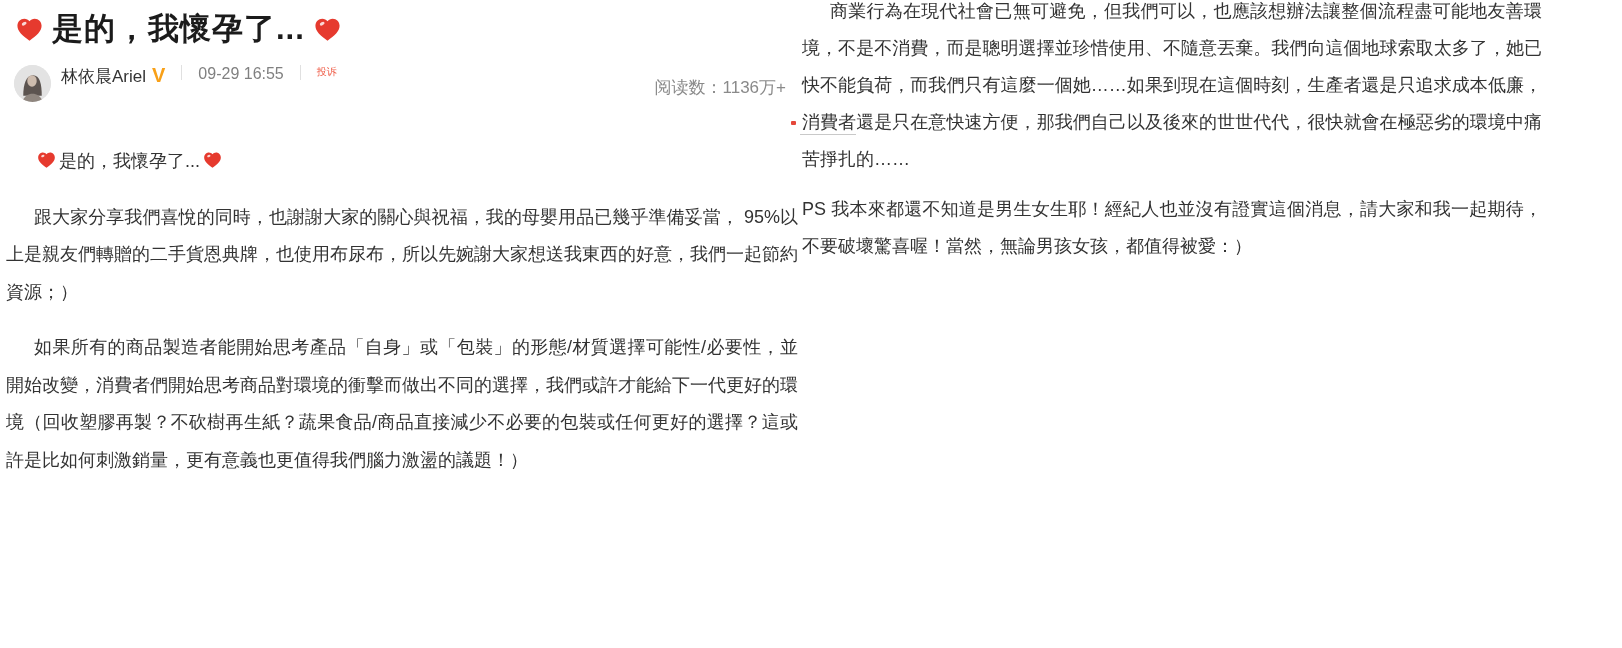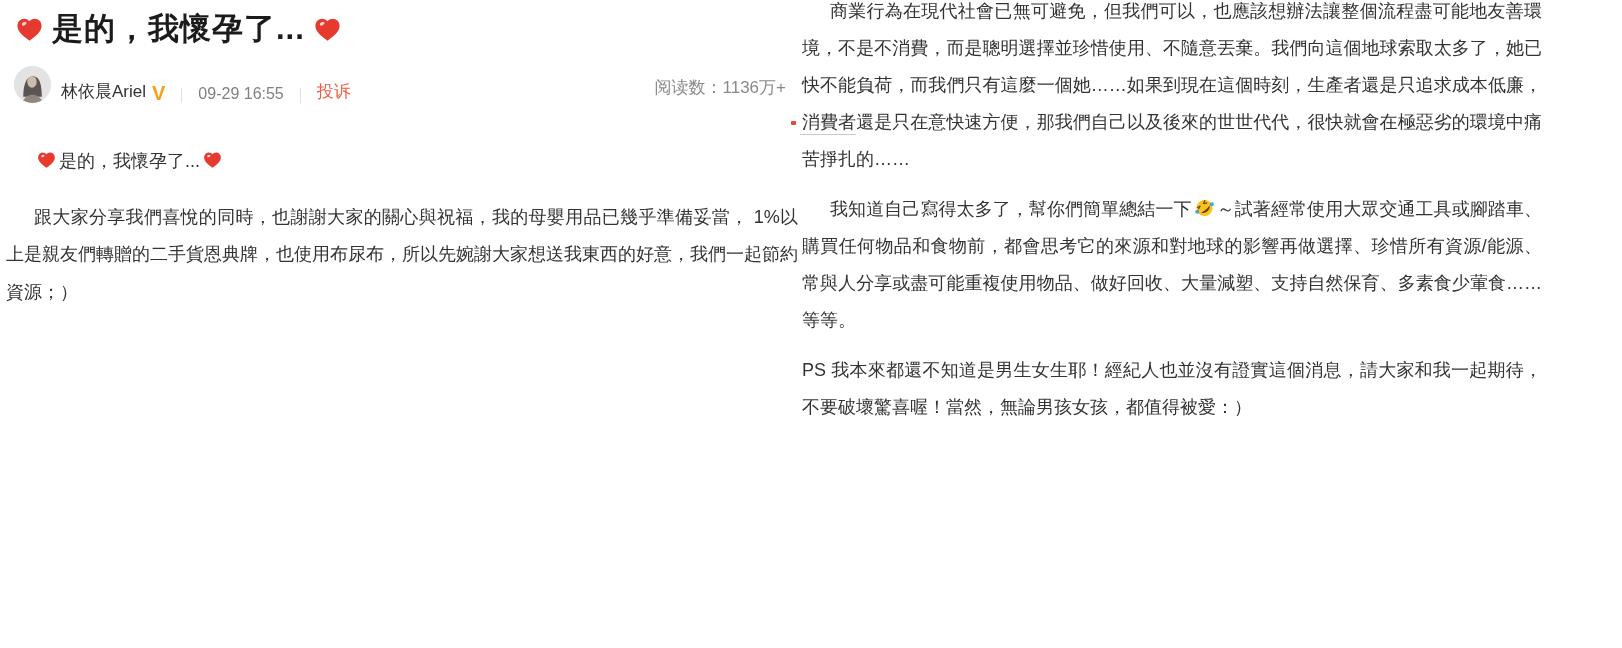--- a/index.html
+++ b/index.html
@@ -12,28 +12,28 @@
 
   
   .col-left { position:absolute; left:6px; top:0; width:792px; }
   .article-title {
     display:flex; align-items:center; gap:7px;
     margin:8px 0 0 8px; padding:0;
     font-size:31px; font-weight:700; color:#1b1b1b; letter-spacing:1px;
   }
   .article-title .icon-heart { width:31px; height:29px; flex:0 0 auto; }
 
-  .author-row { position:relative; display:flex; align-items:flex-end; margin:15px 0 0 8px; height:38px; }
+  .author-row { position:relative; display:flex; align-items:flex-start; margin:15px 0 0 8px; height:38px; }
   .avatar { width:37px; height:37px; border-radius:50%; overflow:hidden; flex:0 0 auto; cursor:pointer; background:#e3e3e3; }
   .avatar svg { display:block; }
   .author-name { margin-left:10px; font-size:17px; color:#333; text-decoration:none; cursor:pointer; }
   .v-badge { margin-left:6px; color:#f8a018; font-weight:900; font-size:20px; line-height:1; cursor:default; }
   .sep { width:1px; height:15px; background:#e0e0e0; margin:0 16px; }
   .post-date { font-size:16px; color:#808080; }
-  .report-link { font-size:17px; color:#ef5d48; text-decoration:none; cursor:pointer; }
+  .report-link { font-size:10px; color:#ef5d48; text-decoration:none; cursor:pointer; }
   .read-count { position:absolute; right:12px; top:11px; font-size:17px; color:#8a8a8a; }
 
   .body-left { margin-top:40px; }
 
   
   .col-right { position:absolute; left:802px; top:-7px; width:740px; }
 
   
   .para {
     margin:0 0 18px 0;
@@ -97,35 +97,25 @@
   <svg viewBox="0 0 24 24" xmlns="http://www.w3.org/2000/svg">
     <path d="M12 21.3C6.2 17.1 2 13.4 2 8.9 2 5.6 4.5 3 7.7 3c1.8 0 3.3.9 4.3 2.2C13 3.9 14.5 3 16.3 3 19.5 3 22 5.6 22 8.9c0 4.5-4.2 8.2-10 12.4z" fill="#e63a2e"></path>
     <ellipse cx="7.6" cy="7.2" rx="2.1" ry="1.3" fill="#ffffff" opacity="0.8" transform="rotate(-28 7.6 7.2)"></ellipse>
   </svg>
 </span>是的，我懷孕了...<span class="inline-icon">
   <svg viewBox="0 0 24 24" xmlns="http://www.w3.org/2000/svg">
     <path d="M12 21.3C6.2 17.1 2 13.4 2 8.9 2 5.6 4.5 3 7.7 3c1.8 0 3.3.9 4.3 2.2C13 3.9 14.5 3 16.3 3 19.5 3 22 5.6 22 8.9c0 4.5-4.2 8.2-10 12.4z" fill="#e63a2e"></path>
     <ellipse cx="7.6" cy="7.2" rx="2.1" ry="1.3" fill="#ffffff" opacity="0.8" transform="rotate(-28 7.6 7.2)"></ellipse>
   </svg>
 </span></p>
-        <p class="para">跟大家分享我們喜悅的同時，也謝謝大家的關心與祝福，我的母嬰用品已幾乎準備妥當， 1%以上是親友們轉贈的二手貨恩典牌，也使用布尿布，所以先婉謝大家想送我東西的好意，我們一起節約資源；）</p>
+        <p class="para">跟大家分享我們喜悅的同時，也謝謝大家的關心與祝福，我的母嬰用品已幾乎準備妥當， 95%以上是親友們轉贈的二手貨恩典牌，也使用布尿布，所以先婉謝大家想送我東西的好意，我們一起節約資源；）</p>
+        <p class="para">如果所有的商品製造者能開始思考產品「自身」或「包裝」的形態/材質選擇可能性/必要性，並開始改變，消費者們開始思考商品對環境的衝擊而做出不同的選擇，我們或許才能給下一代更好的環境（回收塑膠再製？不砍樹再生紙？蔬果食品/商品直接減少不必要的包裝或任何更好的選擇？這或許是比如何刺激銷量，更有意義也更值得我們腦力激盪的議題！）</p>
       </div>
   </div>
 
   <div class="col-right" id="right-body">
       <p class="para">商業行為在現代社會已無可避免，但我們可以，也應該想辦法讓整個流程盡可能地友善環境，不是不消費，而是聰明選擇並珍惜使用、不隨意丟棄。我們向這個地球索取太多了，她已快不能負荷，而我們只有這麼一個她……如果到現在這個時刻，生產者還是只追求成本低廉，消費者還是只在意快速方便，那我們自己以及後來的世世代代，很快就會在極惡劣的環境中痛苦掙扎的……</p>
-      <p class="para">我知道自己寫得太多了，幫你們簡單總結一下<span class="inline-icon">
-  <svg viewBox="0 0 24 24" xmlns="http://www.w3.org/2000/svg">
-    <g transform="rotate(-40 12 12)">
-      <circle cx="12" cy="12" r="9.6" fill="#fcc21c"></circle>
-      <path d="M5.6 13.6c1.9 5 10.9 5 12.8 0 -4.2 1.4-8.6 1.4-12.8 0z" fill="#5f4314"></path>
-      <path d="M6 8.2l3.2-1.4M6 5.8l3.2 1.4M14.8 6.8L18 5.4M14.8 7.6l3.2 1.4" stroke="#5f4314" stroke-width="1.4" fill="none" stroke-linecap="round"></path>
-    </g>
-    <circle cx="3.2" cy="16.6" r="2.4" fill="#3aa7ea"></circle>
-    <circle cx="20.8" cy="7.6" r="2.4" fill="#3aa7ea"></circle>
-  </svg>
-</span>～試著經常使用大眾交通工具或腳踏車、購買任何物品和食物前，都會思考它的來源和對地球的影響再做選擇、珍惜所有資源/能源、常與人分享或盡可能重複使用物品、做好回收、大量減塑、支持自然保育、多素食少葷食……等等。</p>
       <p class="para no-indent">PS 我本來都還不知道是男生女生耶！經紀人也並沒有證實這個消息，請大家和我一起期待，不要破壞驚喜喔！當然，無論男孩女孩，都值得被愛：）</p>
     </div>
 
   <div class="seam-dot"></div>
   <div class="seam-line"></div>
 </div>
 
 </body></html>

